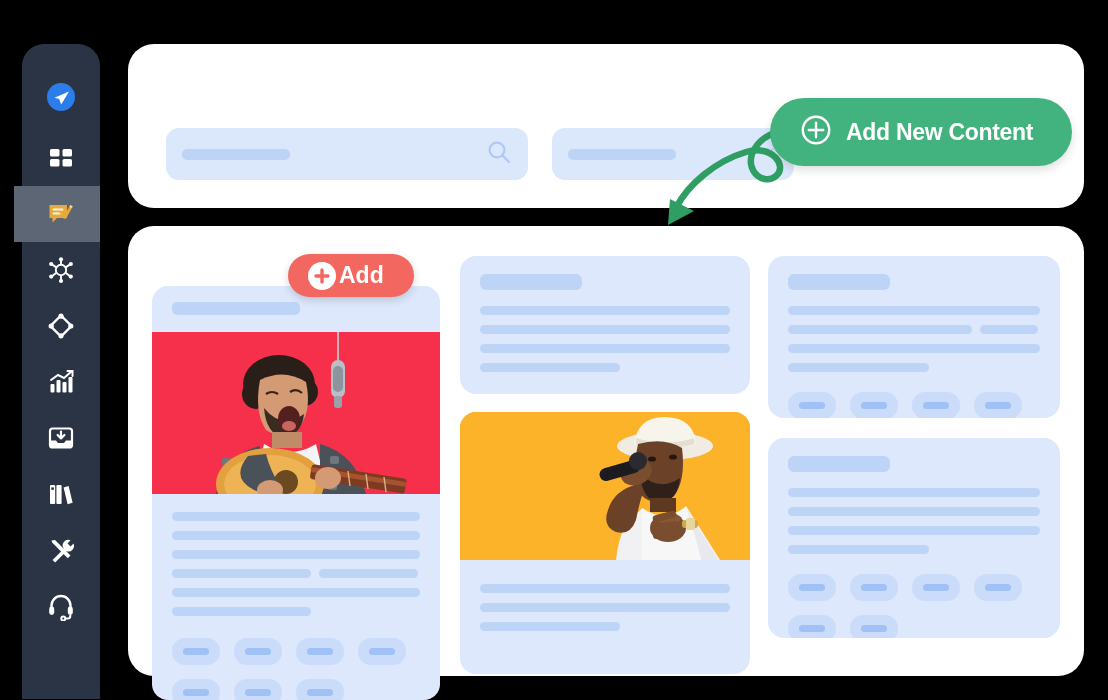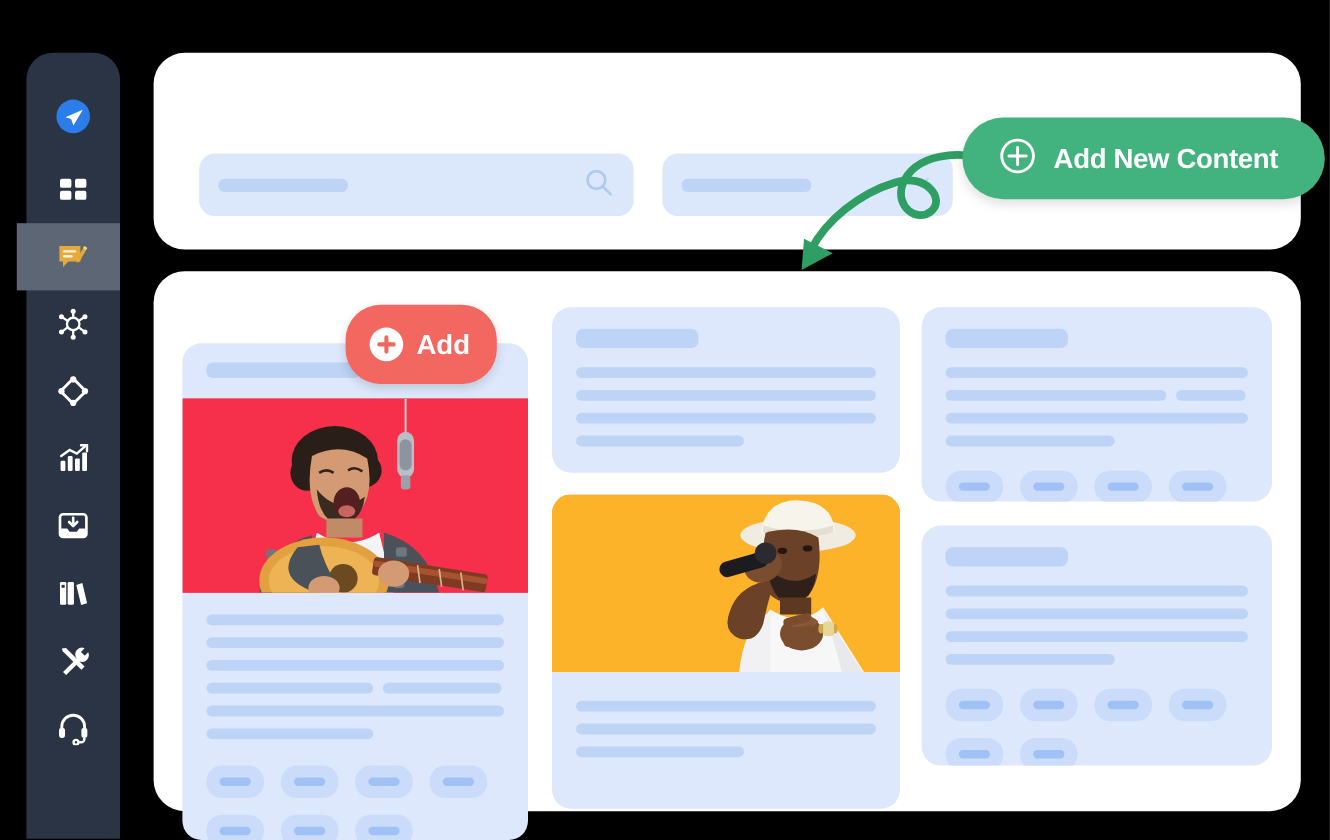--- a/index.html
+++ b/index.html
@@ -107,21 +107,21 @@
     font-size: 25px;
     font-weight: bold;
     color: #313b4a;
     letter-spacing: -0.2px;
   }
   .books-icon svg { display: block; }
 
   
   #add-new-content {
     position: absolute;
-    left: 802px;
+    left: 770px;
     top: 98px;
     width: 302px;
     height: 68px;
     background: #42b37f;
     border-radius: 34px;
     display: flex;
     align-items: center;
     gap: 14px;
     padding-left: 30px;
     z-index: 9;
@@ -134,26 +134,26 @@
     color: #ffffff;
     letter-spacing: -0.3px;
   }
 
   
   #add-button {
     position: absolute;
     left: 288px;
     top: 254px;
     width: 126px;
-    height: 66px;
+    height: 43px;
     background: #f2675f;
     border-radius: 29px;
     display: flex;
     align-items: center;
-    gap: 11px;
+    gap: 3px;
     padding-left: 20px;
     z-index: 9;
     box-shadow: 0 3px 9px rgba(0,0,0,0.16);
     cursor: pointer;
   }
   #add-button .label {
     font-size: 23px;
     font-weight: bold;
     color: #ffffff;
   }

